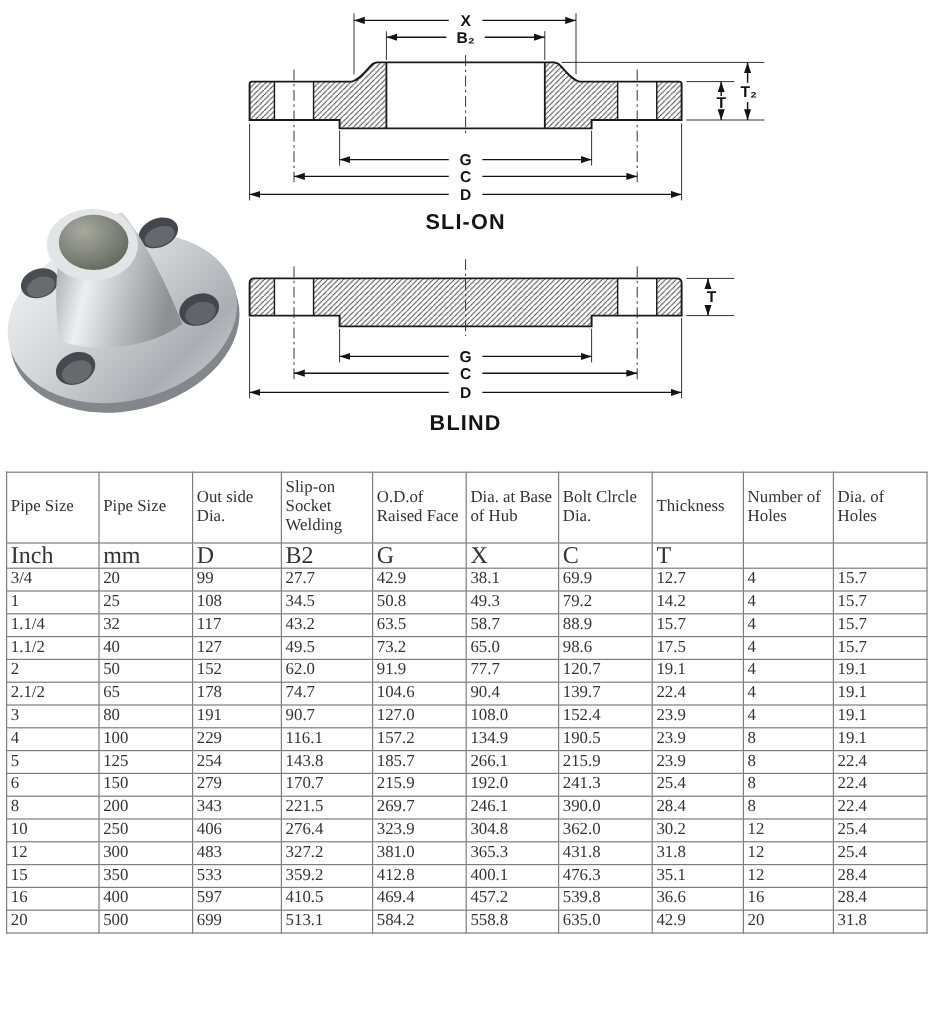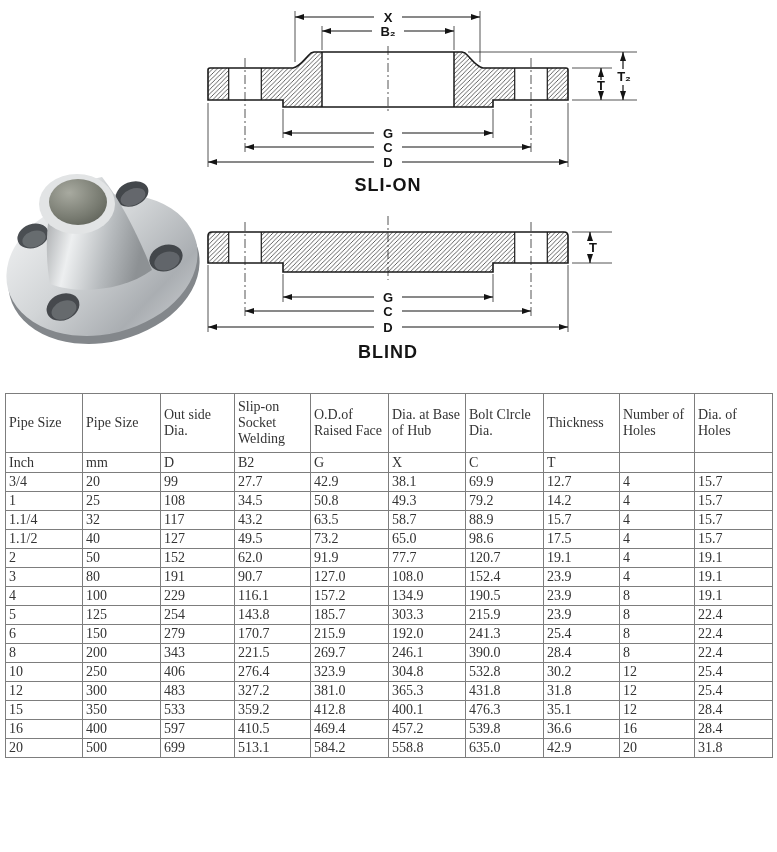--- a/index.html
+++ b/index.html
@@ -10,21 +10,21 @@
   .dim{font-family:"Liberation Sans","DejaVu Sans",sans-serif;font-weight:bold;
        font-size:13px;fill:#141414;text-anchor:middle;}
   .ttl{font-family:"Liberation Sans","DejaVu Sans",sans-serif;font-weight:bold;
        font-size:18px;fill:#141414;text-anchor:middle;letter-spacing:1px;}
   
   table#spec{position:absolute;left:5px;top:393px;width:767px;border-collapse:collapse;
        table-layout:fixed;color:#333;}
   #spec th,#spec td{border:1px solid #7d7d7d;padding:0 3px;font-weight:normal;
        text-align:left;overflow:hidden;white-space:normal;}
   #spec thead tr[data-name="table-header-row"] th{height:58px;font-size:14px;line-height:1.12;vertical-align:middle;}
-  #spec thead tr[data-name="table-subheader-row"] th{height:19px;font-size:14px;line-height:1;vertical-align:middle;}
+  #spec thead tr[data-name="table-subheader-row"] th{height:19px;font-size:20px;line-height:1;vertical-align:middle;}
   #spec tbody td{height:18px;font-size:14px;line-height:1;vertical-align:middle;}
   #spec tbody tr.row-tall td{height:30px;}
   #spec td.cell-top{vertical-align:top;}
 </style>
 </head>
 <body>
 
 <div id="page" data-name="flange-spec-sheet">
 
   <svg data-name="slip-on-flange-drawing" viewBox="195 0 460 205" style="left:195px;top:0;width:460px;height:205px">
@@ -302,20 +302,32 @@
           <td data-name="table-cell">152</td>
           <td data-name="table-cell">62.0</td>
           <td data-name="table-cell">91.9</td>
           <td data-name="table-cell">77.7</td>
           <td data-name="table-cell">120.7</td>
           <td data-name="table-cell">19.1</td>
           <td data-name="table-cell">4</td>
           <td data-name="table-cell">19.1</td>
         </tr>
         <tr data-name="table-row">
+          <td data-name="table-cell">2.1/2</td>
+          <td data-name="table-cell">65</td>
+          <td data-name="table-cell">178</td>
+          <td data-name="table-cell">74.7</td>
+          <td data-name="table-cell">104.6</td>
+          <td data-name="table-cell">90.4</td>
+          <td data-name="table-cell">139.7</td>
+          <td data-name="table-cell">22.4</td>
+          <td data-name="table-cell">4</td>
+          <td data-name="table-cell">19.1</td>
+        </tr>
+        <tr data-name="table-row">
           <td data-name="table-cell">3</td>
           <td data-name="table-cell">80</td>
           <td data-name="table-cell">191</td>
           <td data-name="table-cell">90.7</td>
           <td data-name="table-cell">127.0</td>
           <td data-name="table-cell">108.0</td>
           <td data-name="table-cell">152.4</td>
           <td data-name="table-cell">23.9</td>
           <td data-name="table-cell">4</td>
           <td data-name="table-cell">19.1</td>
@@ -331,21 +343,21 @@
           <td data-name="table-cell">23.9</td>
           <td data-name="table-cell">8</td>
           <td data-name="table-cell">19.1</td>
         </tr>
         <tr data-name="table-row">
           <td data-name="table-cell">5</td>
           <td data-name="table-cell">125</td>
           <td data-name="table-cell">254</td>
           <td data-name="table-cell">143.8</td>
           <td data-name="table-cell">185.7</td>
-          <td data-name="table-cell">303.3</td>
+          <td data-name="table-cell">266.1</td>
           <td data-name="table-cell">215.9</td>
           <td data-name="table-cell">23.9</td>
           <td data-name="table-cell">8</td>
           <td data-name="table-cell">22.4</td>
         </tr>
         <tr data-name="table-row">
           <td data-name="table-cell">6</td>
           <td data-name="table-cell">150</td>
           <td data-name="table-cell">279</td>
           <td data-name="table-cell">170.7</td>
@@ -368,21 +380,21 @@
           <td data-name="table-cell">8</td>
           <td data-name="table-cell">22.4</td>
         </tr>
         <tr data-name="table-row">
           <td data-name="table-cell">10</td>
           <td data-name="table-cell">250</td>
           <td data-name="table-cell">406</td>
           <td data-name="table-cell">276.4</td>
           <td data-name="table-cell">323.9</td>
           <td data-name="table-cell">304.8</td>
-          <td data-name="table-cell">532.8</td>
+          <td data-name="table-cell">362.0</td>
           <td data-name="table-cell">30.2</td>
           <td data-name="table-cell">12</td>
           <td data-name="table-cell">25.4</td>
         </tr>
         <tr data-name="table-row">
           <td data-name="table-cell">12</td>
           <td data-name="table-cell">300</td>
           <td data-name="table-cell">483</td>
           <td data-name="table-cell">327.2</td>
           <td data-name="table-cell">381.0</td>

